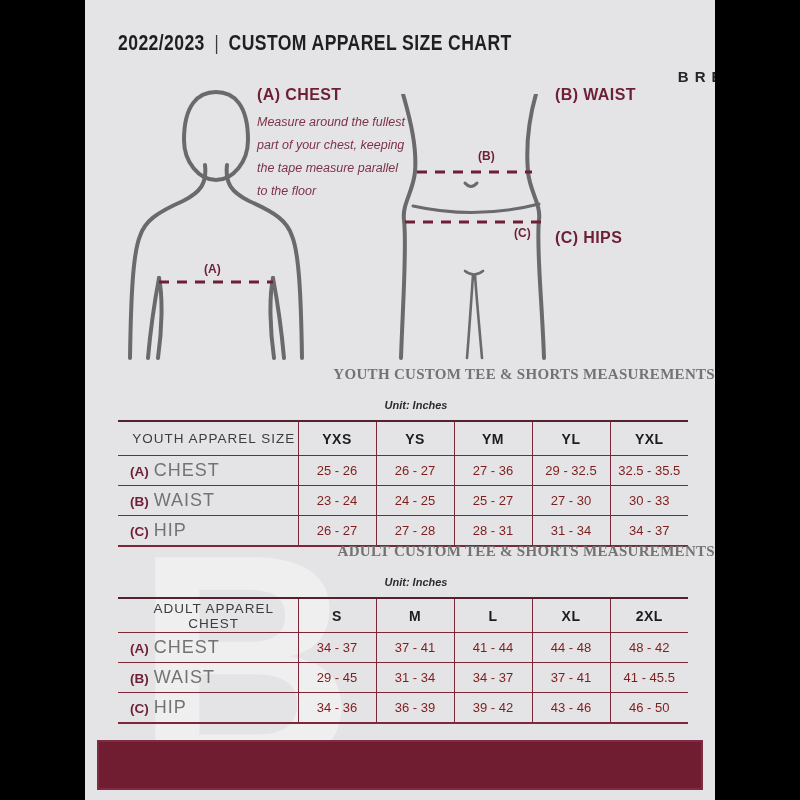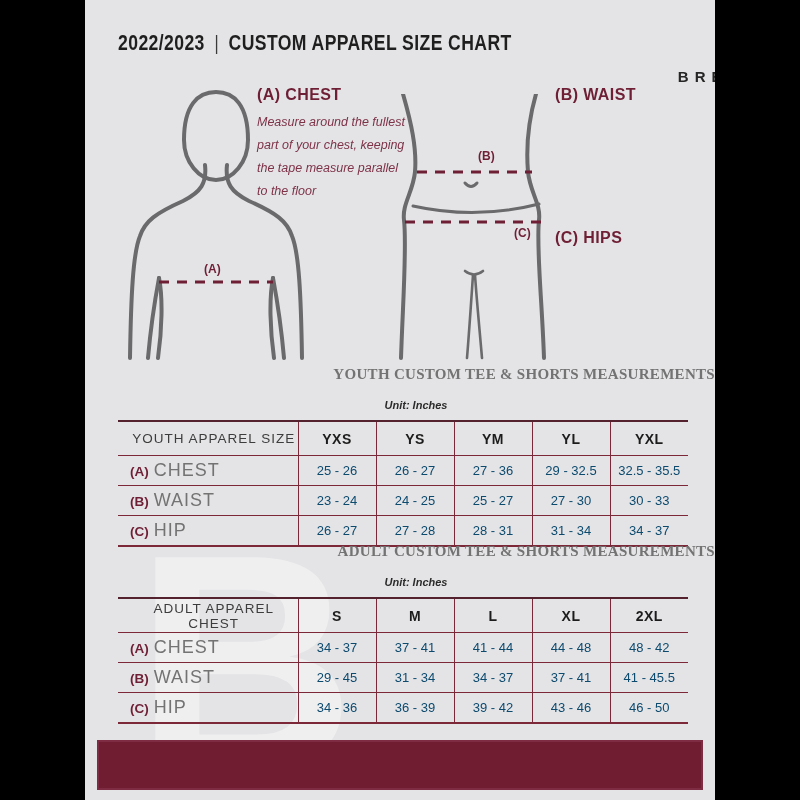--- a/index.html
+++ b/index.html
@@ -44,21 +44,21 @@
   table{border-collapse:collapse;table-layout:fixed;width:570px;margin:9px 0 0 33px;
         border-top:2px solid #54222e;border-bottom:2px solid #7c2839;}
   col.c-label{width:180px;} col.c-size{width:78px;}
   tr{border-top:1.5px solid #7c2839;}
   th,td{padding:0;height:29px;vertical-align:middle;}
   tr.hdr-row th{height:33px;}
   .cell-label{text-align:center;padding-left:12px;font-size:13.5px;font-weight:400;
               color:#3d3d3d;letter-spacing:1px;margin-top:30px;}
   th.size{font-size:14px;font-weight:700;color:#1c1c1c;letter-spacing:0.5px;
           border-left:1.5px solid #7c2839;}
-  td.val{font-size:13px;color:#0c4a6e;text-align:center;border-left:1.5px solid #7c2839;}
+  td.val{font-size:13px;color:#7f1d1d;text-align:center;border-left:1.5px solid #7c2839;}
   td.rowhead{text-align:left;padding-left:12px;}
   .row-prefix{font-weight:700;color:#6e1f35;font-size:13.5px;margin-right:5px;}
   .row-label{font-size:18px;color:#737373;letter-spacing:1px;}
 
   
   .footer-bar{position:absolute;left:12px;top:740px;width:606px;height:50px;box-sizing:border-box;
               background:#701c31;border:2px solid #7e2c44;z-index:2;}
 </style>
 </head>
 <body>

